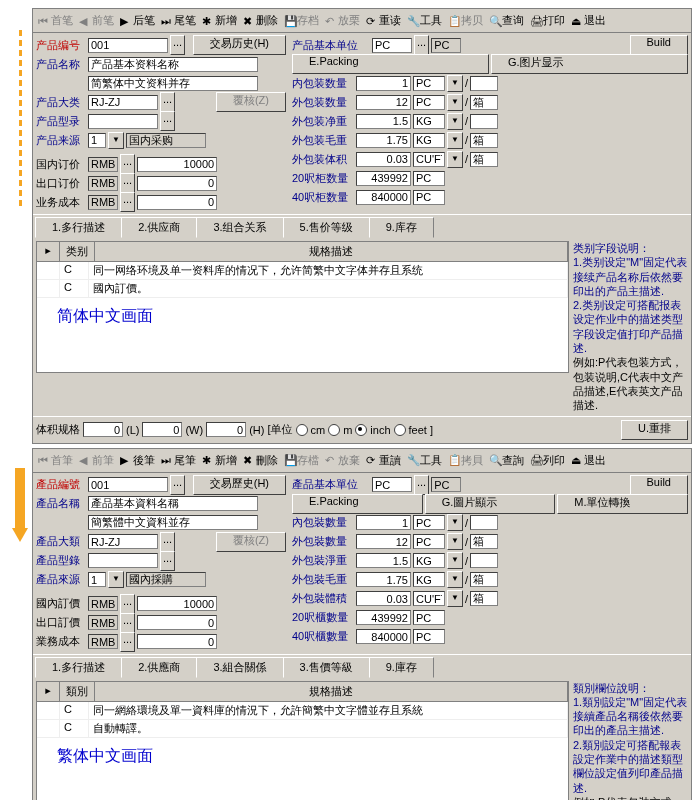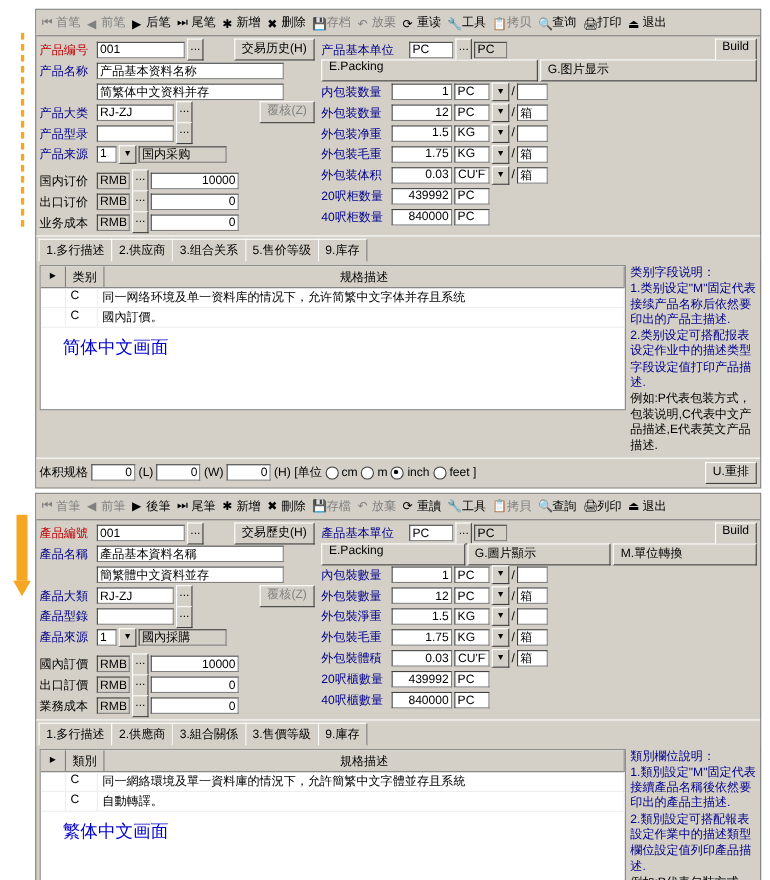--- a/index.html
+++ b/index.html
@@ -10,25 +10,25 @@
 .tbtn.active{color:#000}
 .tbtn .ico{width:12px;height:12px;margin-right:1px;display:inline-block}
 .body{display:flex;padding:3px}
 .col{display:flex;flex-direction:column;gap:1px}
 .row{display:flex;align-items:center;gap:2px;height:18px}
 .lbl{width:50px;color:#00008b;font-size:11px}
 .lbl.red{color:#c00000}
 .lbl.blk{color:#000}
 .inp{height:15px;background:#fff;border:1px solid #808080;border-top-color:#404040;border-left-color:#404040;font-size:11px;padding:0 2px;box-sizing:border-box}
 .inp.ro{background:#d4d0c8}
-.btn{height:18px;background:#d4d0c8;border:1px solid;border-color:#fff #404040 #404040 #fff;font-size:11px;padding:0 6px;cursor:pointer}
+.btn{height:18px;background:#d4d0c8;border:1px solid;border-color:#fff #404040 #404040 #fff;font-size:11px;padding:0 16px;cursor:pointer}
 .btn.dis{color:#808080}
 .dd{width:14px;height:15px;background:#d4d0c8;border:1px solid;border-color:#fff #404040 #404040 #fff;font-size:8px;text-align:center;line-height:13px;cursor:pointer}
 .tabs{display:flex;background:#d4d0c8;padding:2px 2px 0 2px;border-top:1px solid #fff}
-.tab{padding:2px 6px;background:#d4d0c8;border:1px solid;border-color:#fff #808080 #d4d0c8 #fff;font-size:11px;cursor:pointer;margin-right:-1px}
+.tab{padding:2px 16px;background:#d4d0c8;border:1px solid;border-color:#fff #808080 #d4d0c8 #fff;font-size:11px;cursor:pointer;margin-right:-1px}
 .grid-area{display:flex;padding:3px;gap:4px}
 .grid{flex:1;background:#fff;border:1px solid #808080;height:130px;overflow:hidden}
 .grid-head{display:flex;background:#d4d0c8;border-bottom:1px solid #808080}
 .gh{padding:2px 4px;border-right:1px solid #808080;font-size:11px;text-align:center}
 .grid-body{font-size:11px}
 .gr{display:flex;border-bottom:1px solid #eee}
 .gc{padding:1px 4px;border-right:1px solid #eee}
 .side{width:115px;font-size:11px;color:#00008b;line-height:1.3}
 .caption{color:#0000cd;font-size:16px;font-weight:normal;padding:8px 20px}
 .footer{display:flex;align-items:center;padding:3px;gap:3px;background:#d4d0c8;border-top:1px solid #fff}

